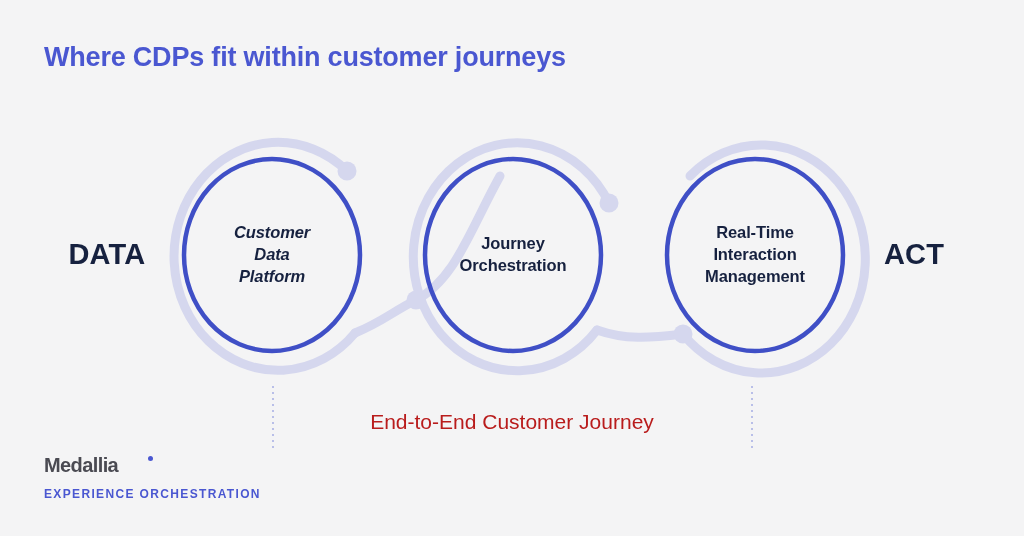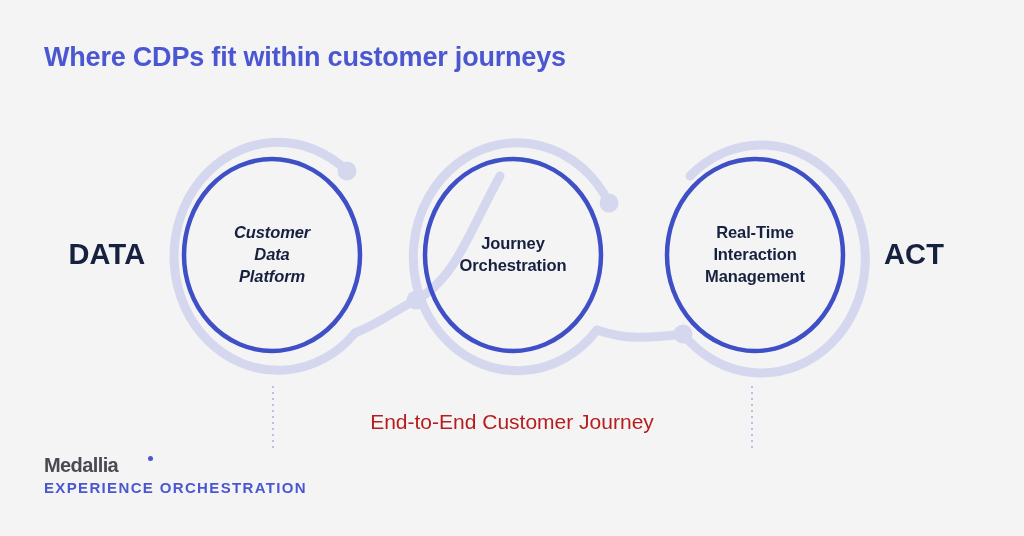--- a/index.html
+++ b/index.html
@@ -114,22 +114,22 @@
   .logo-dot {
     position: absolute;
     left: 104px;
     top: 1px;
     width: 5px;
     height: 5px;
     border-radius: 50%;
     background: #4a57d1;
   }
   .logo-sub {
-    margin-top: 3px;
-    font-size: 15px;
+    margin-top: 11px;
+    font-size: 12px;
     font-weight: bold;
     color: #4a57d1;
     letter-spacing: 1.35px;
   }
 </style>
 </head>
 <body>
 
 <div id="stage">
 

